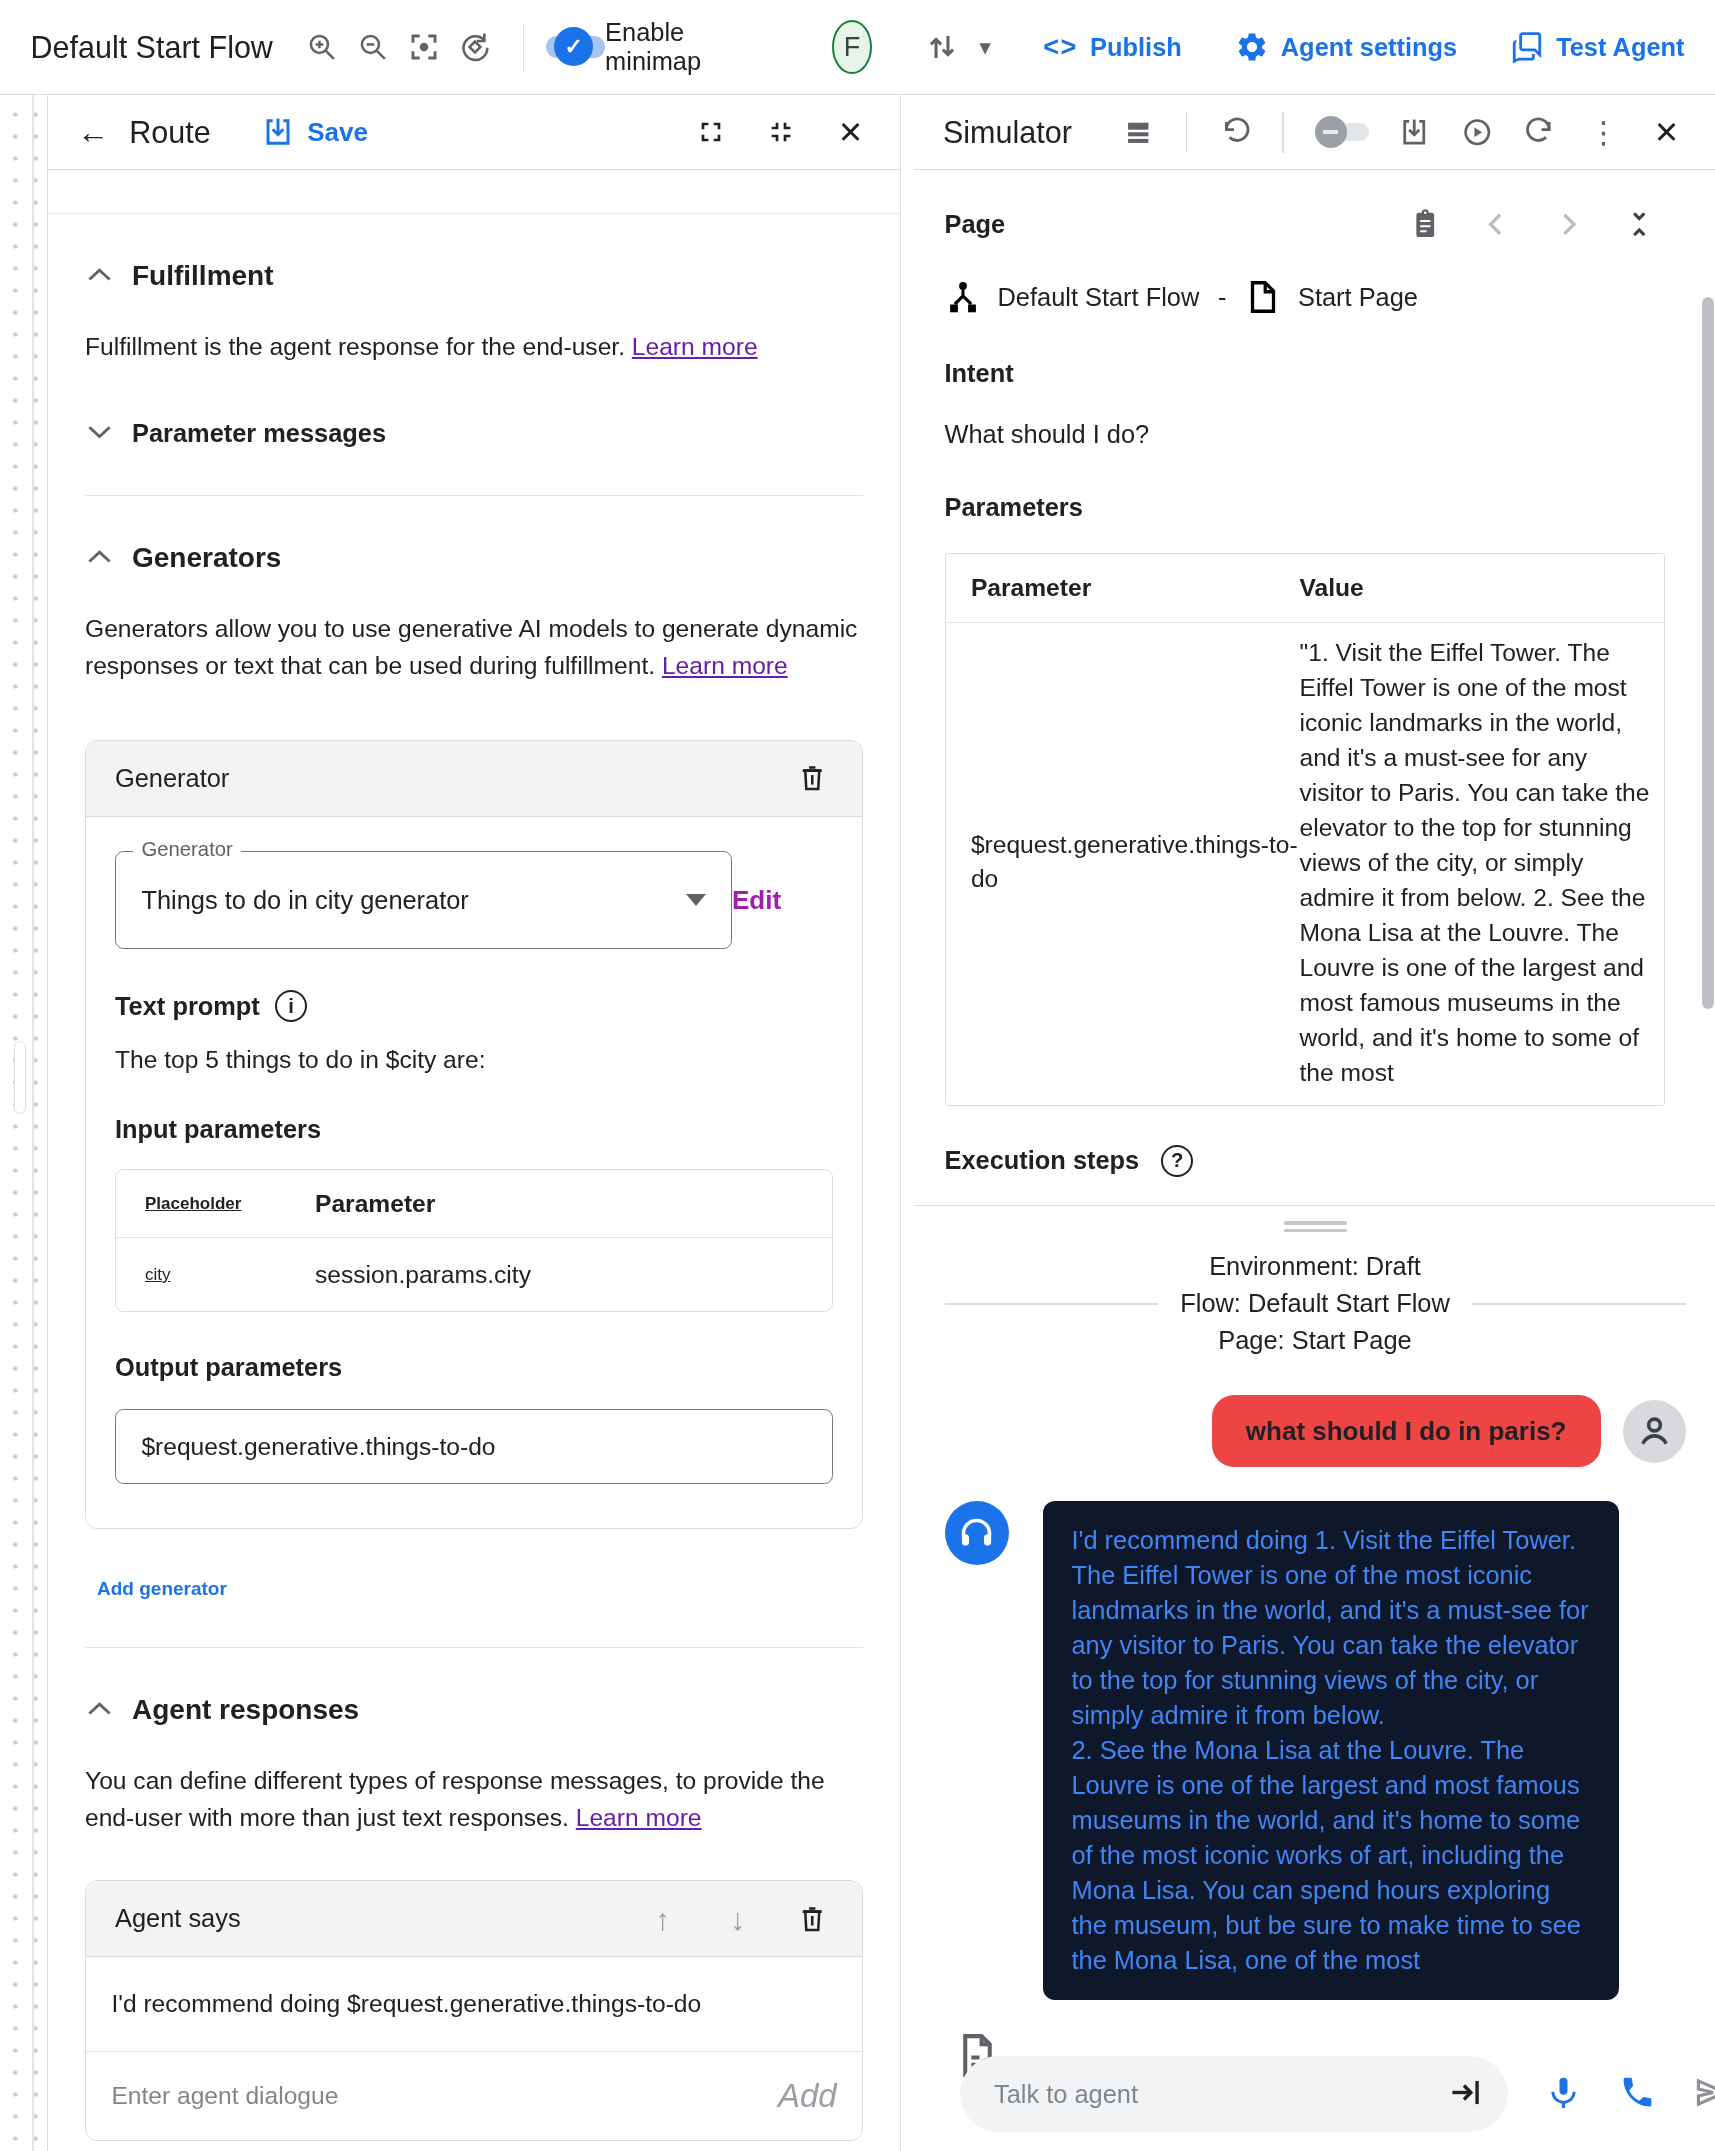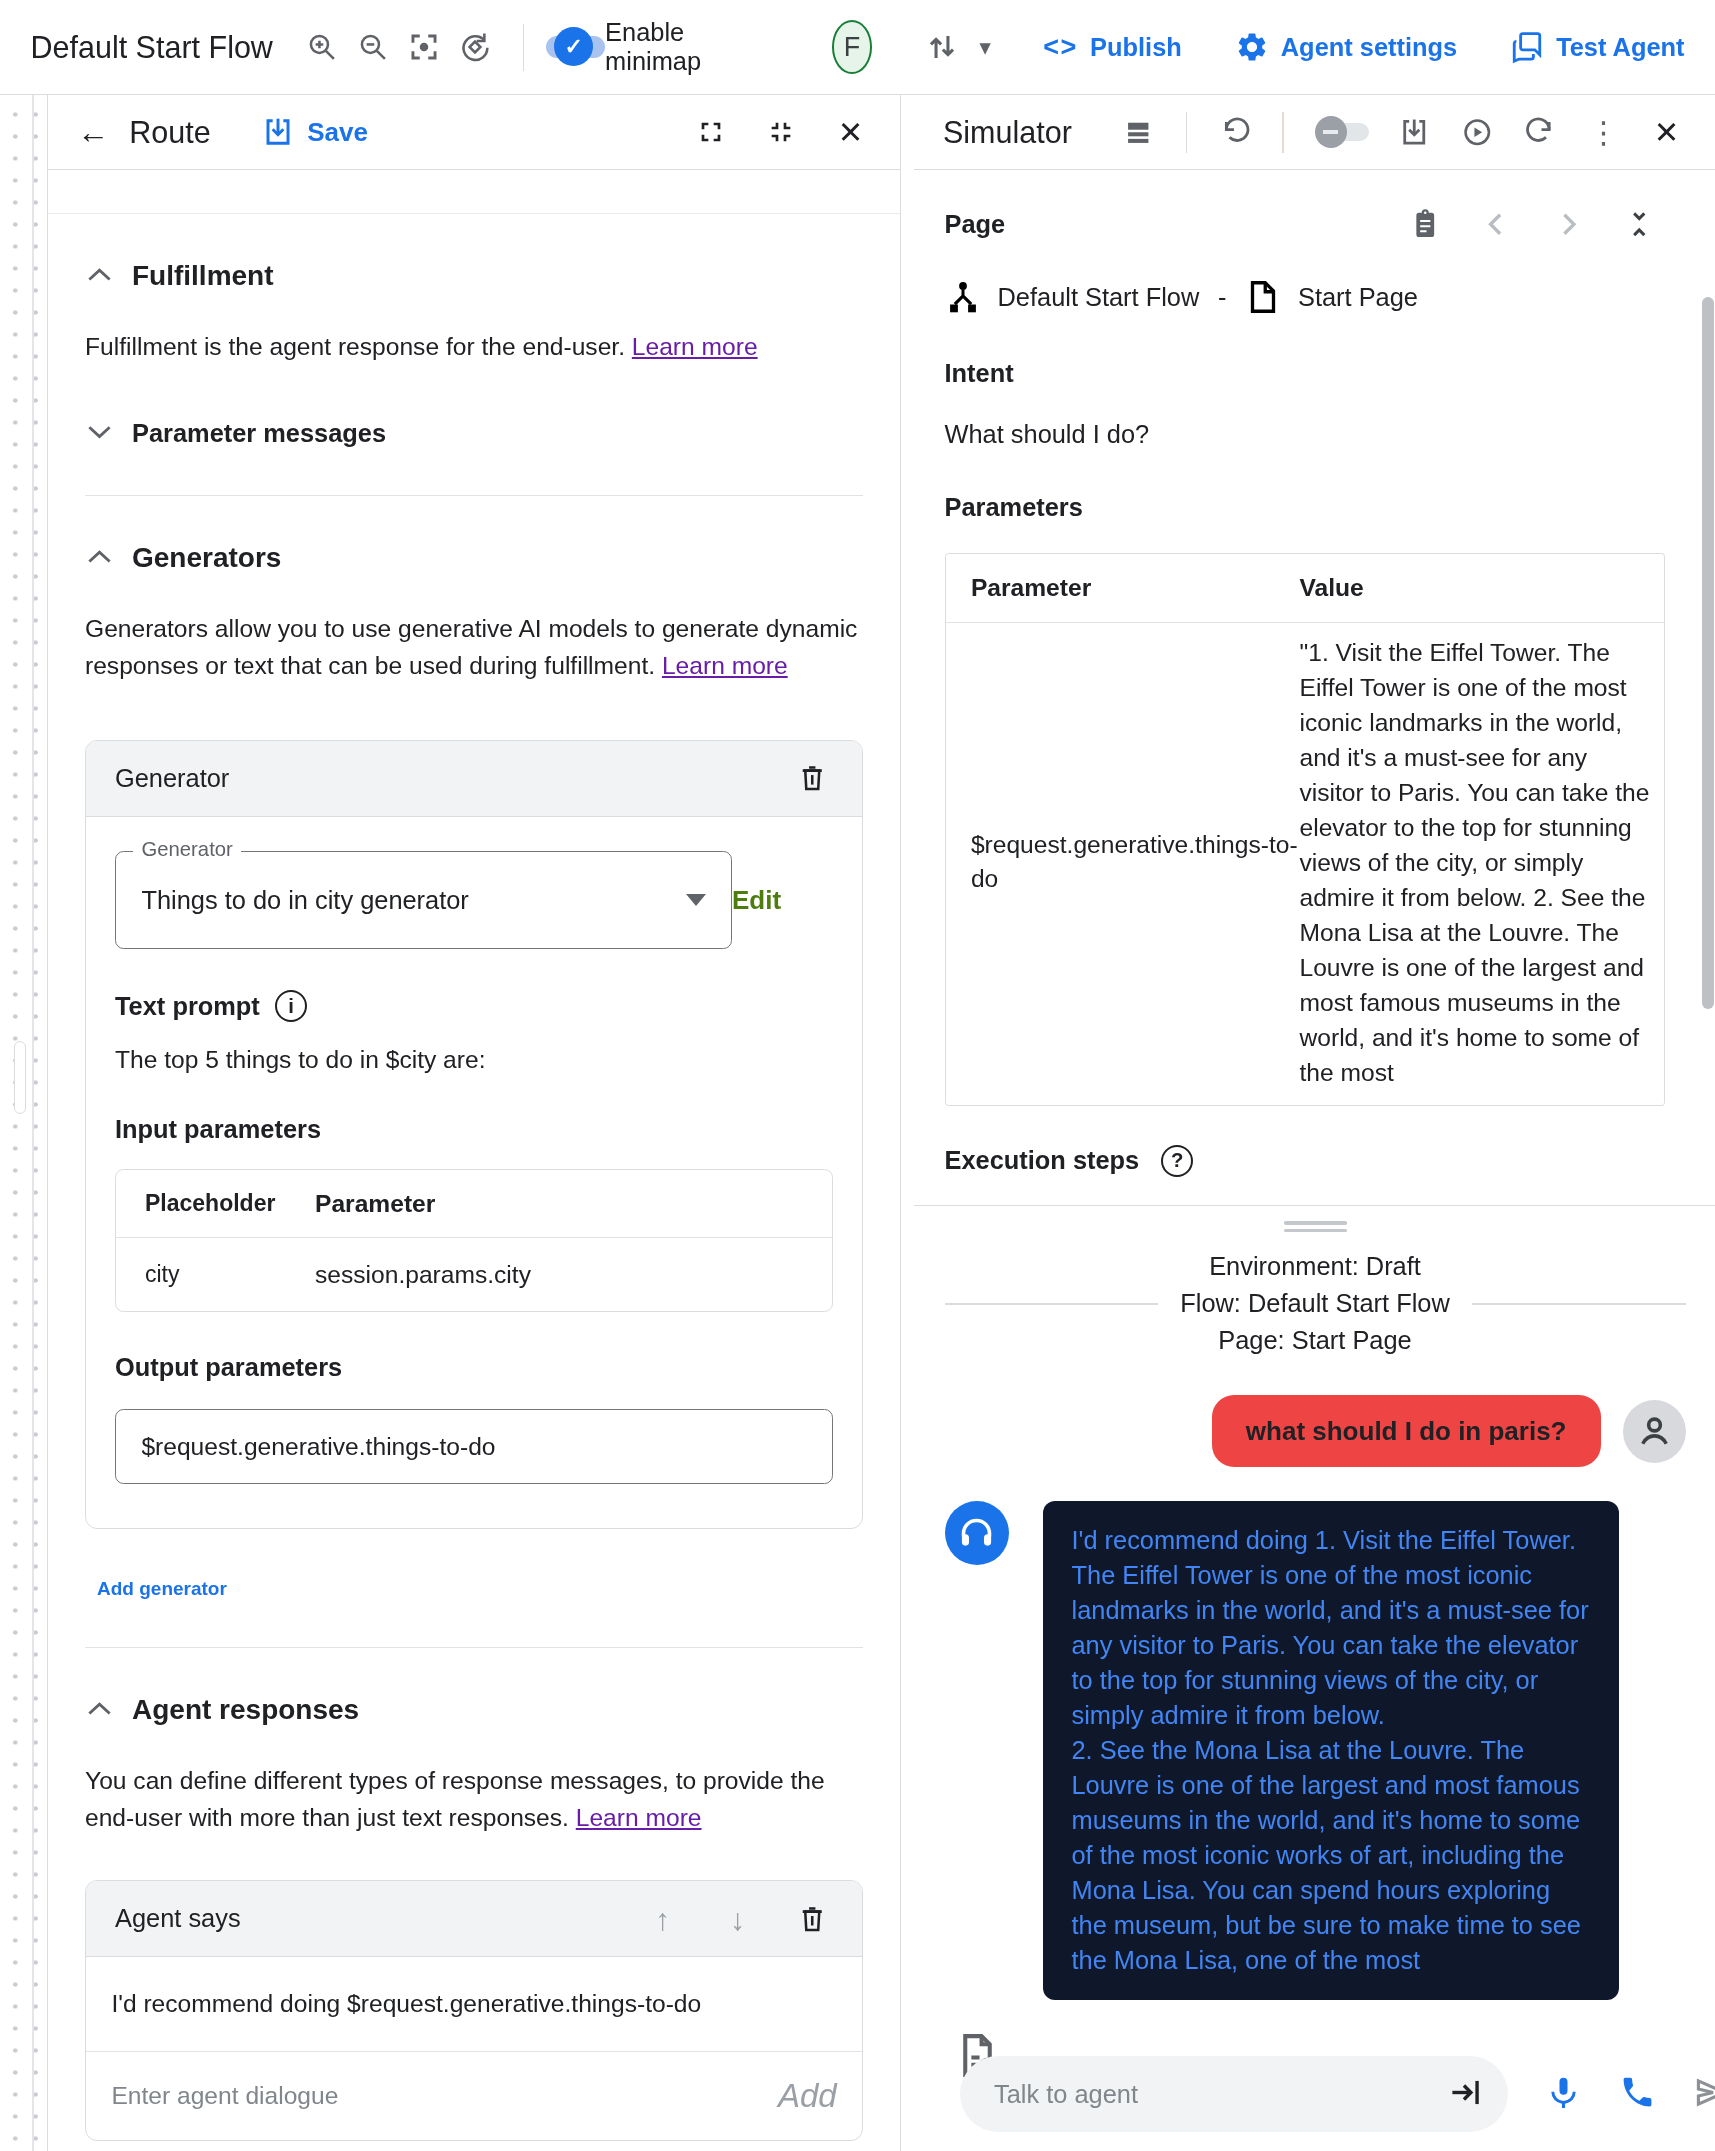--- a/index.html
+++ b/index.html
@@ -67,32 +67,32 @@
   .card-head-icons svg { width:30.5px; height:30.5px; }
   .card-body { padding:34px 29px 44px; }
 
   .dd-row { display:flex; align-items:center; }
   .dropdown { position:relative; width:617px; height:98px; border:1.7px solid #747775; border-radius:8.5px;
               display:flex; align-items:center; padding:0 25.4px; cursor:pointer; }
   .dd-label { position:absolute; top:-13.6px; left:17px; background:#fff; padding:0 8.5px; font-size:20.3px; color:#5f6368; }
   .dd-value { font-size:25.4px; color:#202124; }
   .dd-caret { margin-left:auto; width:0; height:0; border-left:10.2px solid transparent; border-right:10.2px solid transparent;
               border-top:12.7px solid #5f6368; }
-  .edit-link { color:#4d7c0f; font-size:26px; font-weight:bold; cursor:pointer; }
+  .edit-link { color:#a21caf; font-size:26px; font-weight:bold; cursor:pointer; }
 
   .field-label { display:flex; align-items:center; font-size:25.4px; font-weight:bold; color:#202124; margin-top:41px; }
   .imark, .qmark { display:inline-flex; width:32px; height:32px; border:2.5px solid #202124; border-radius:50%;
            align-items:center; justify-content:center; font-size:20.3px; font-weight:bold; margin-left:15.3px; }
   .qmark { border-color:#202124; }
   .plain-text { font-size:24.6px; color:#202124; margin-top:24px; }
 
   .ip-table { margin-top:25.4px; border:1.7px solid #dadce0; border-radius:8.5px; overflow:hidden; }
   .ip-head { display:flex; height:68px; align-items:center; border-bottom:1.7px solid #e0e2e5; }
   .ip-row { display:flex; height:73px; align-items:center; }
-  .ip-c1 { width:199px; padding-left:29px; font-size:23px; }
+  .ip-c1 { width:199px; padding-left:29px; font-size:17px;text-decoration:underline; }
   .ip-c2 { flex:1; font-size:24.6px; }
   .ip-head .ip-c1, .ip-head .ip-c2 { font-weight:bold; }
 
   .out-field { margin-top:27px; border:1.7px solid #747775; border-radius:8.5px; height:75px;
                display:flex; align-items:center; padding:0 25.4px; font-size:24.6px; }
 
   .blue-action { color:#1a73e8; font-size:19px; font-weight:bold; margin-top:49px; margin-left:12px; cursor:pointer; }
 
   .says-card { margin-top:44px; border:1.7px solid #dadce0; border-radius:12px; overflow:hidden; }
   .says-line { min-height:95px; display:flex; align-items:center; padding:0 25.4px; font-size:24.6px; border-bottom:1.7px solid #e0e2e5; }

